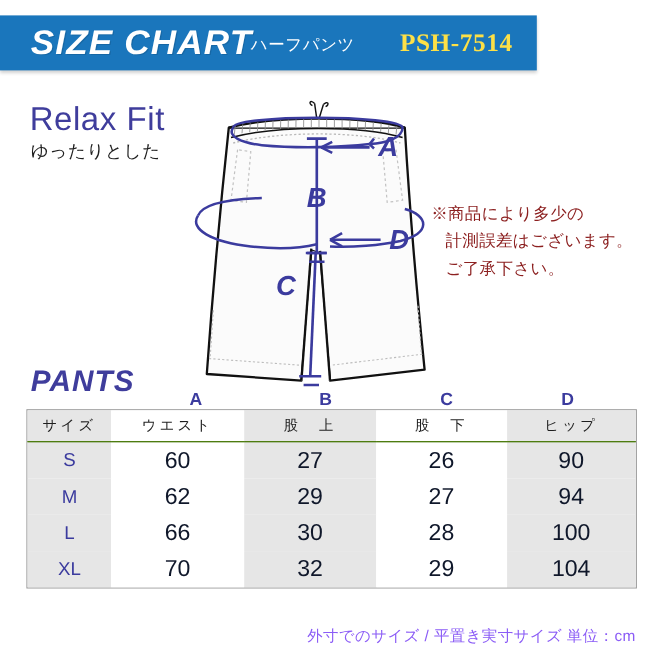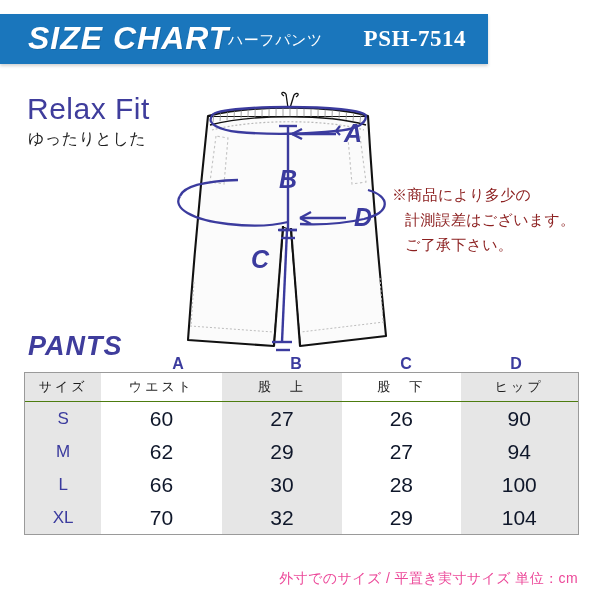--- a/index.html
+++ b/index.html
@@ -42,21 +42,21 @@
     left: 228px; top: 17px;
     font-size: 15px;
     color: #ffffff;
     letter-spacing: 0.5px;
   }
   .header-code {
     position: absolute;
     right: 22px; top: 12px;
     font-size: 23px;
     font-weight: bold;
-    color: #ffffff;
+    color: #fde047;
     font-family: "Liberation Serif", serif;
     letter-spacing: 0.5px;
     text-align: right;
   }
 
   
   .fit-title {
     position: absolute;
     left: 27px; top: 92px;
     font-size: 30px;
@@ -155,21 +155,21 @@
   .c1 { background: #ffffff; }
   .c2 { background: #e6e6e6; }
   .c3 { background: #ffffff; }
   .c4 { background: #e6e6e6; }
 
   
   .footer {
     position: absolute;
     right: 22px; top: 570px;
     font-size: 14px;
-    color: #ec4899;
+    color: #8b5cf6;
     letter-spacing: 0.4px;
   }
 </style>
 </head>
 <body>
 
 <div class="header">
   <div class="header-title">SIZE CHART</div>
   <div class="header-sub">ハーフパンツ</div>
   <div class="header-code">PSH-7514</div>

